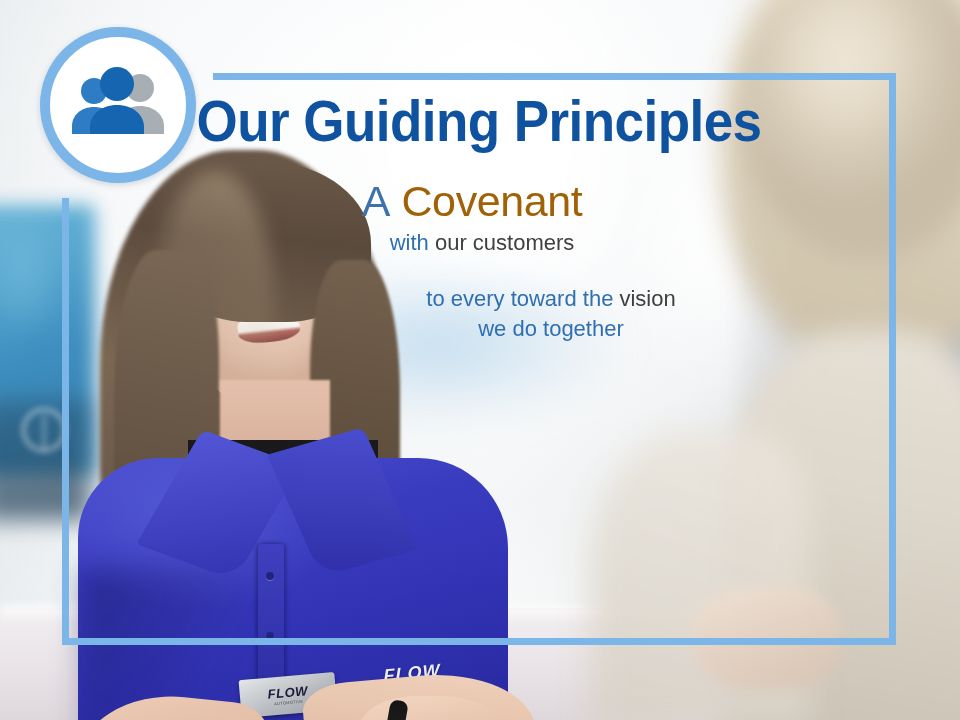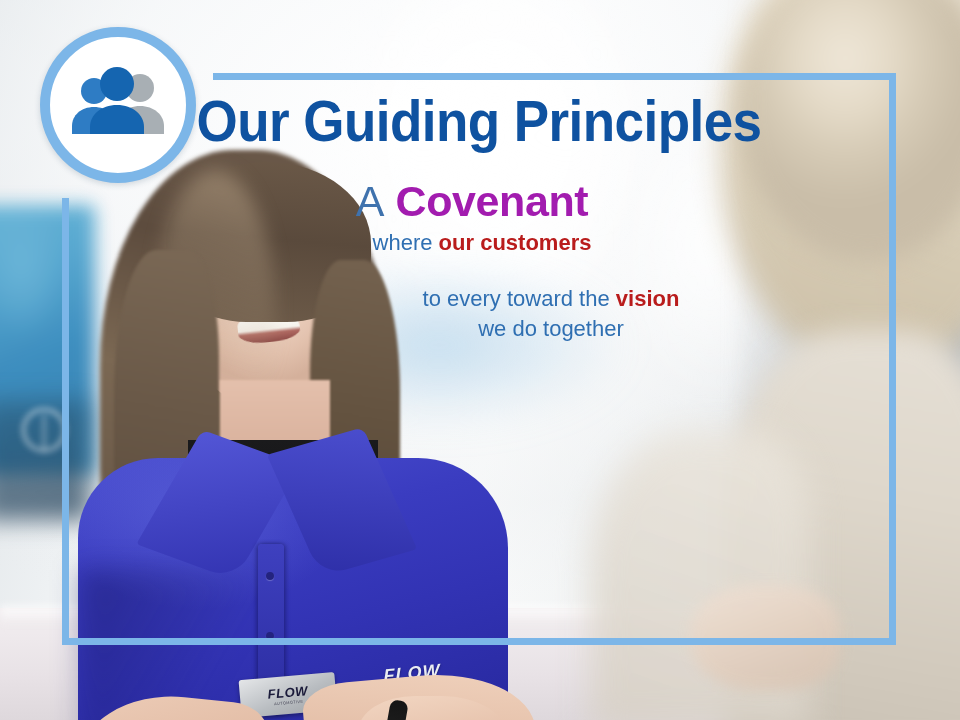--- a/index.html
+++ b/index.html
@@ -331,30 +331,30 @@
   .p-block{ margin-bottom:8px; }
   .p-head{
     text-align:center;
     font-size:43px;
     line-height:1.08;
     color:#2b6cb0;
     letter-spacing:-.4px;
     white-space:nowrap;
   }
   .p-head .art{ font-weight:300; color:#3f72ad; }
-  .p-head .word{ font-weight:bold; color:#a21caf; }
+  .p-head .word{ font-weight:normal; color:#a16207; }
   .p-sub{
     text-align:center;
     font-size:22px;
     line-height:1.36;
     color:#2f6fb2;
     font-weight:400;
     margin-top:4px;
   }
-  .p-sub b{ font-weight:bold; color:#b91c1c; }
+  .p-sub b{ font-weight:normal; color:#404040; }
 
   
   .blk-covenant   { padding-left:  0px; margin-top: 0px; }
   .blk-covenant .p-sub   { padding-left: 20px; }
   .blk-community  { padding-left: 72px; margin-top:22px; }
   .blk-community .p-sub  { padding-left:  8px; }
   .blk-commitment { padding-left:138px; margin-top:26px; }
   .blk-commitment .p-sub { padding-left: 20px; }
 </style>
 </head>
@@ -443,21 +443,21 @@
     <div class="title">Our Guiding Principles</div>
 
     <div class="principles">
 
       <div class="p-block blk-covenant">
         <div class="p-head">
           <span class="art">A</span>
           <span class="word">Covenant</span>
         </div>
         <div class="p-sub">
-          <div><span>where </span><b>our customers</b></div>
+          <div><span>with </span><b>our customers</b></div>
         </div>
       </div>
 
 
       <div class="p-block blk-commitment">
         <div class="p-sub">
           <div><span>to every toward the </span><b>vision</b></div>
           <div><span>we do together</span></div>
         </div>
       </div>

